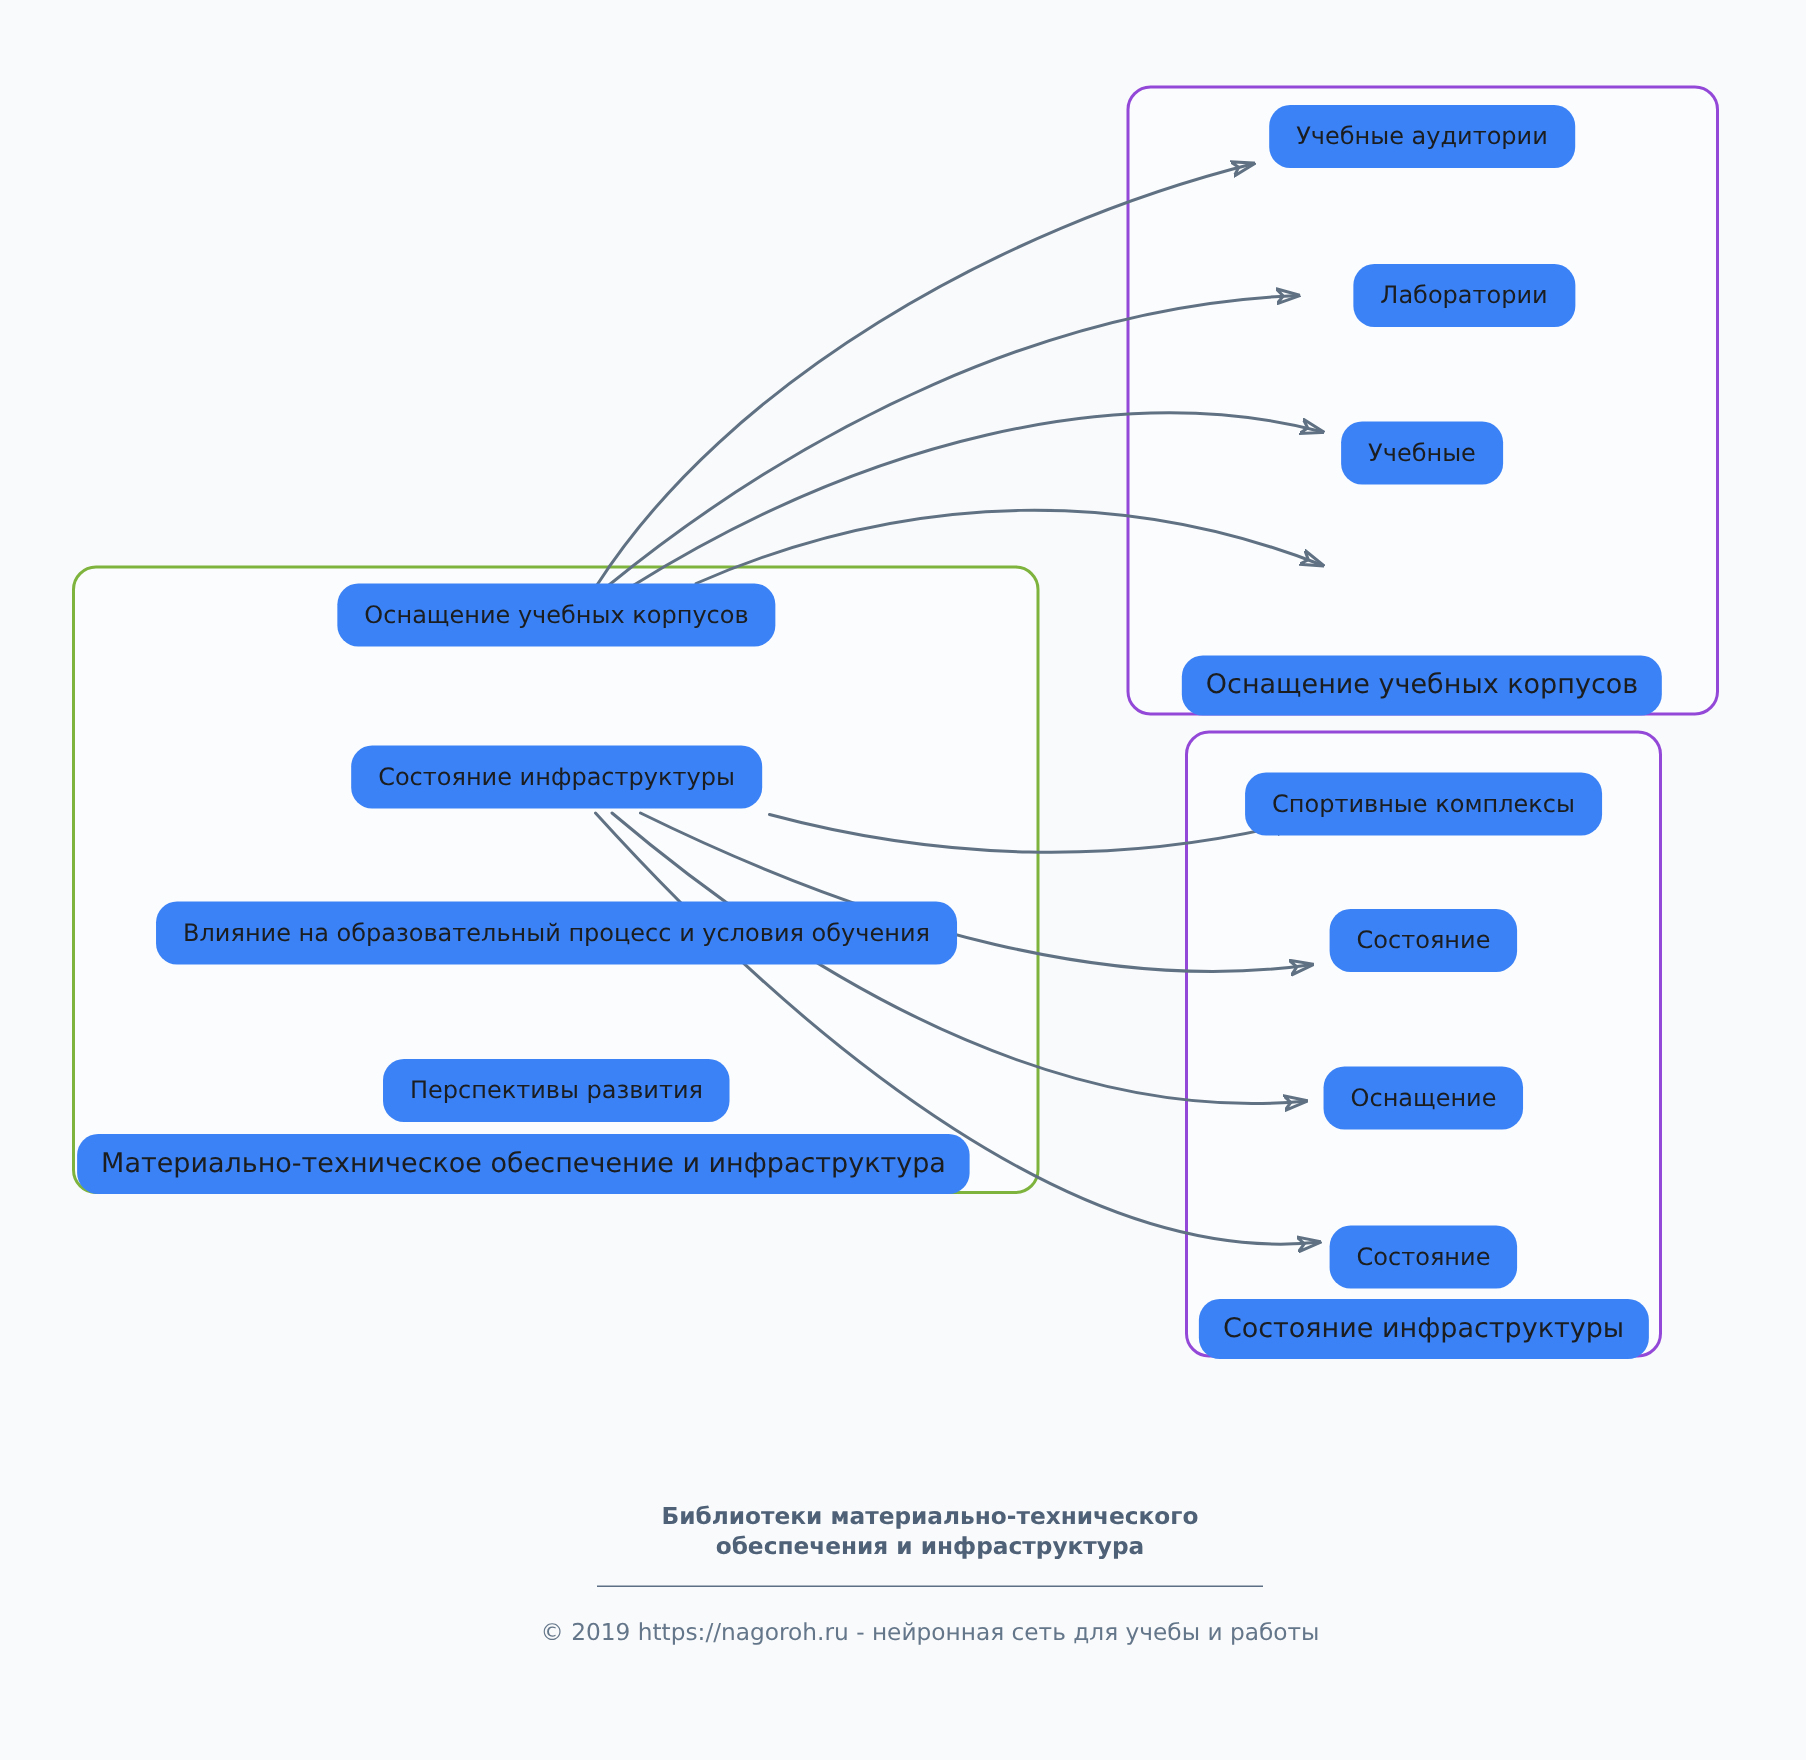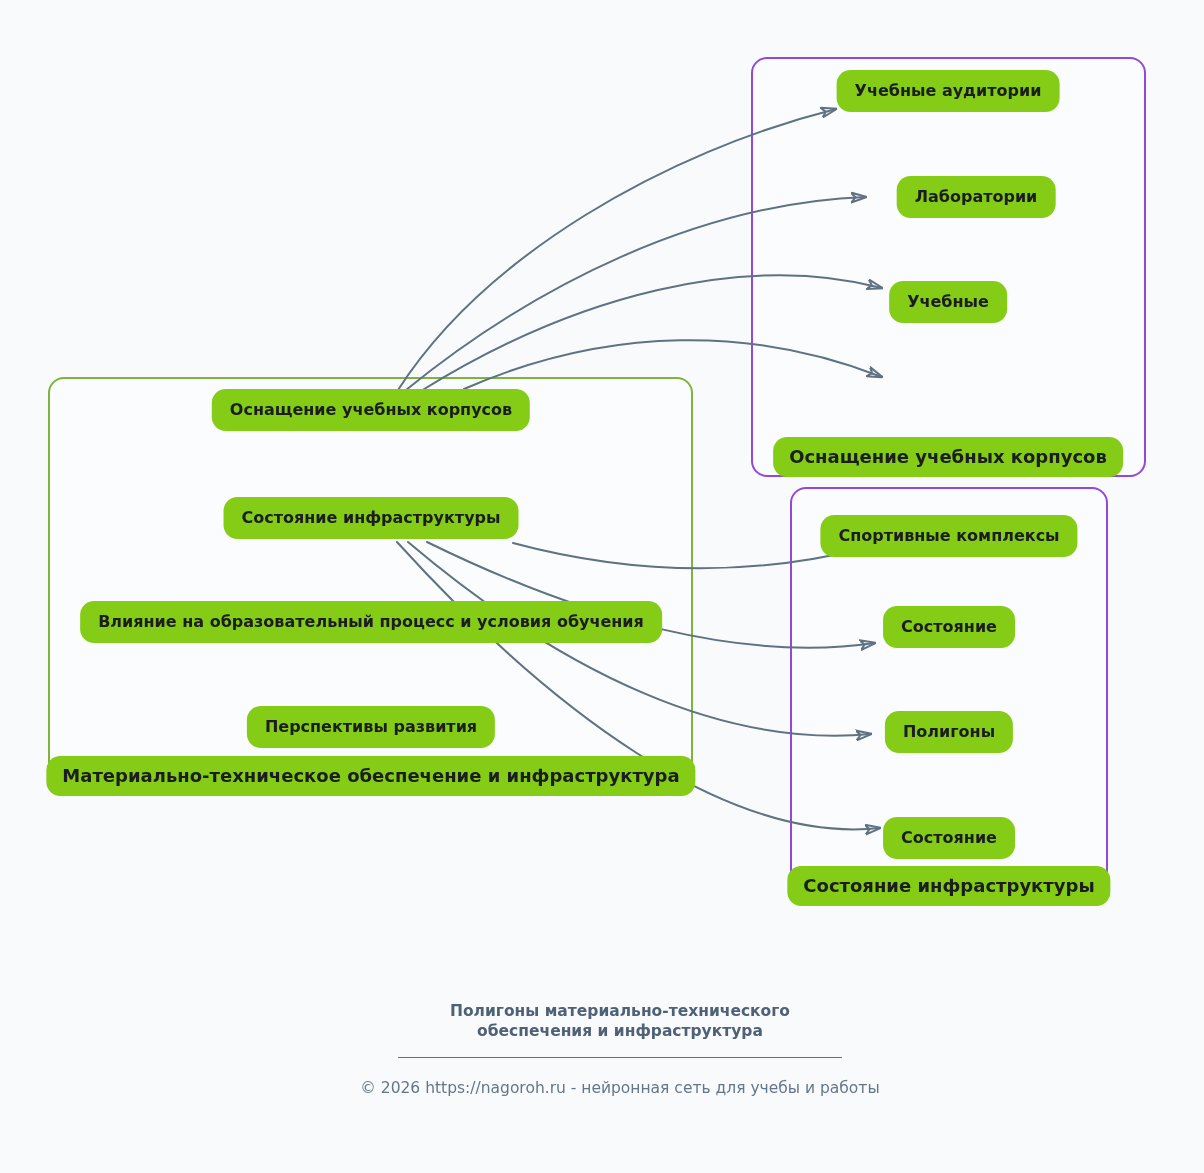--- a/index.html
+++ b/index.html
@@ -20,23 +20,23 @@
   #group-box-2{left:790px;top:487px;width:314px;height:414px;}
 
   
   svg.connectors{position:absolute;left:0;top:0;z-index:5;pointer-events:none;}
   svg.connectors path{stroke:#5f7183;stroke-width:2;fill:none;stroke-linecap:round;}
 
   
   .pill{
     position:absolute;z-index:10;
     transform:translate(-50%,-50%);
-    background:#84cc16;border-radius:14px;
+    background:#3b82f6;border-radius:14px;
     padding:11px 18px;white-space:nowrap;
-    font-size:16px;color:#1b1d1f;line-height:20px;font-weight:bold;
+    font-size:16px;color:#1b1d1f;line-height:20px;
   }
   .pill.box-title{font-size:18px;padding:9px 16px;line-height:22px;}
 
   
   .footer{position:absolute;left:620px;top:1001px;transform:translateX(-50%);
           text-align:center;z-index:10;width:700px;}
   .footer .title{font-weight:bold;font-size:15.5px;line-height:20px;color:#4e6177;}
   .footer .divider{width:444px;height:0;border-top:1.5px solid #5c6f85;margin:16px auto 0;}
   .footer .copyright{margin-top:20px;font-size:15.5px;line-height:20px;color:#64768a;}
 </style>
@@ -62,35 +62,35 @@
     <path d="M513,543 C 625,573 745,578 865,548" marker-end="url(#ah)"></path>
     <path d="M427,542 C 590,622 745,662 875,643" marker-end="url(#ah)"></path>
     <path d="M408,542 C 565,675 725,748 871,734" marker-end="url(#ah)"></path>
     <path d="M397,542 C 545,705 725,845 880,828" marker-end="url(#ah)"></path>
   </svg>
 
   <div class="pill" style="left:371px;top:410px;">Оснащение учебных корпусов</div>
   <div class="pill" style="left:371px;top:518px;">Состояние инфраструктуры</div>
   <div class="pill" style="left:371px;top:622px;">Влияние на образовательный процесс и условия обучения</div>
   <div class="pill" style="left:371px;top:727px;">Перспективы развития</div>
-  <div class="pill box-title" style="left:371px;top:776px;text-align:center;">Материально-техническое обеспечение и инфраструктура</div>
+  <div class="pill box-title" style="left:349px;top:776px;text-align:center;">Материально-техническое обеспечение и инфраструктура</div>
 
   <div class="pill" style="left:948px;top:91px;">Учебные аудитории</div>
   <div class="pill" style="left:976px;top:197px;">Лаборатории</div>
   <div class="pill" style="left:948px;top:302px;">Учебные</div>
   <div class="pill box-title" style="left:948px;top:457px;">Оснащение учебных корпусов</div>
 
   <div class="pill" style="left:949px;top:536px;">Спортивные комплексы</div>
   <div class="pill" style="left:949px;top:627px;">Состояние</div>
-  <div class="pill" style="left:949px;top:732px;">Полигоны</div>
+  <div class="pill" style="left:949px;top:732px;">Оснащение</div>
   <div class="pill" style="left:949px;top:838px;">Состояние</div>
   <div class="pill box-title" style="left:949px;top:886px;">Состояние инфраструктуры</div>
 
   <div class="footer">
     <div class="title">
-      <div>Полигоны материально-технического</div>
+      <div>Библиотеки материально-технического</div>
       <div>обеспечения и инфраструктура</div>
     </div>
     <div class="divider"></div>
-    <div class="copyright">© 2026 https://nagoroh.ru - нейронная сеть для учебы и работы</div>
+    <div class="copyright">© 2019 https://nagoroh.ru - нейронная сеть для учебы и работы</div>
   </div>
 
 </div>
 
 </body></html>

